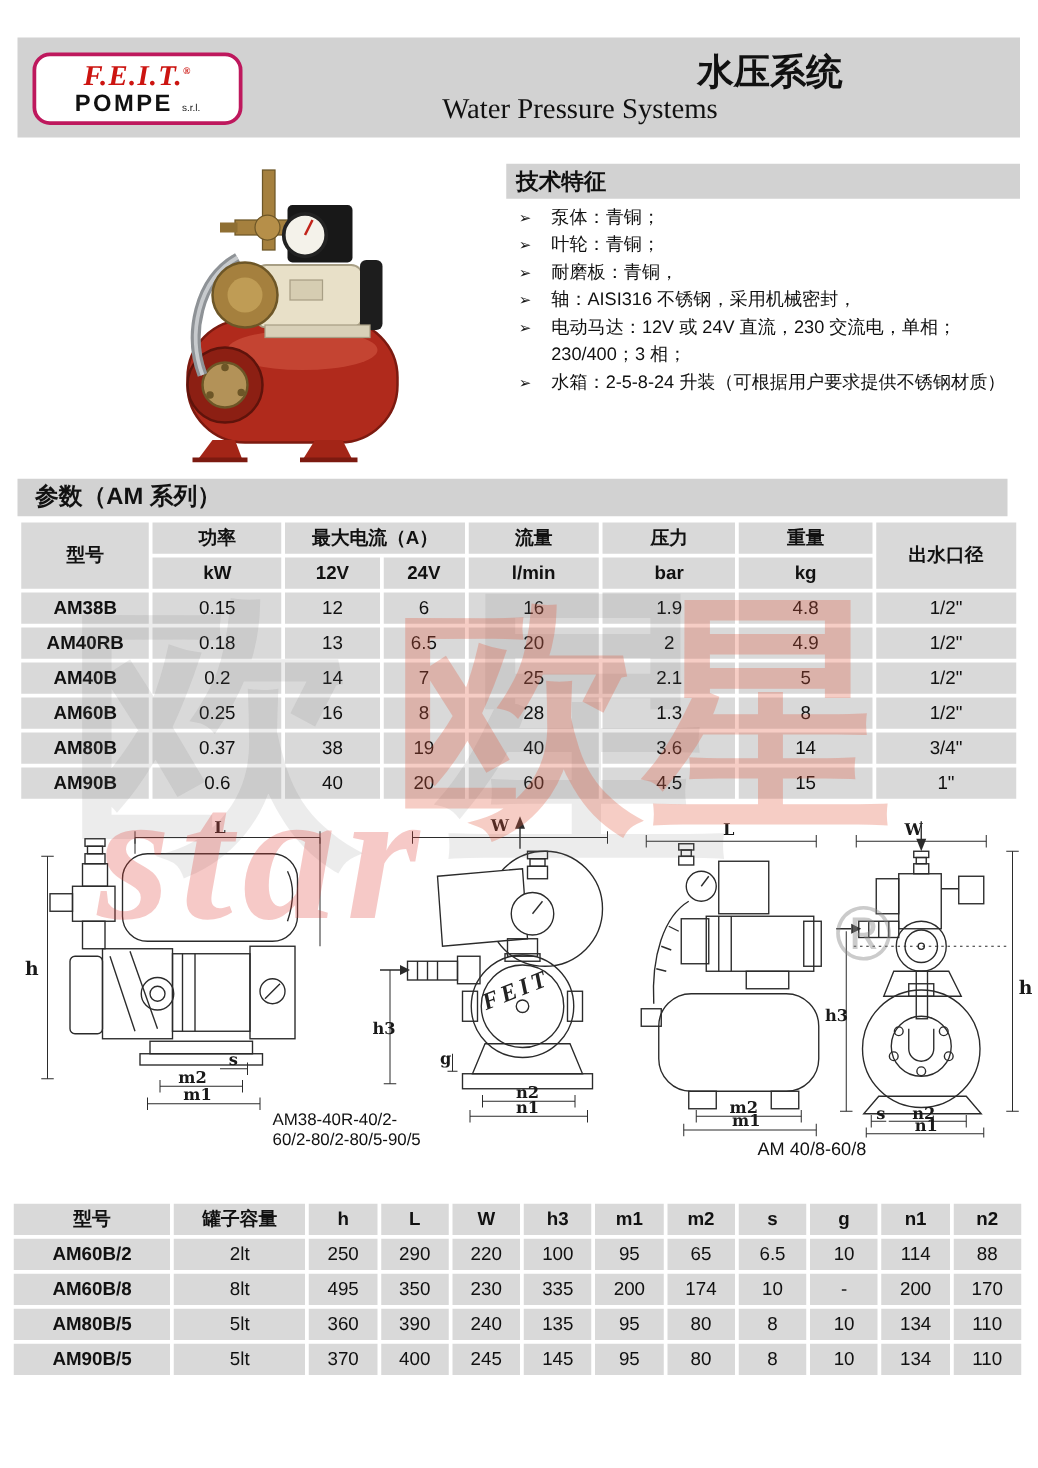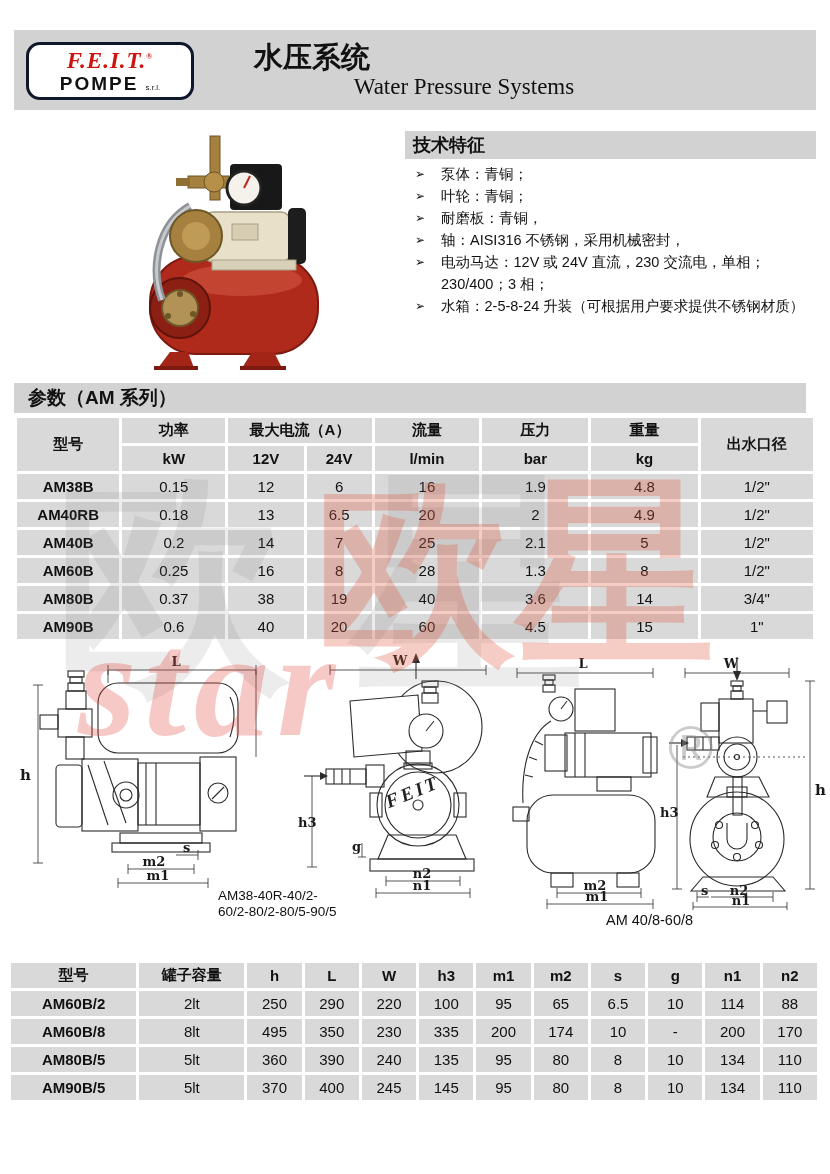--- a/index.html
+++ b/index.html
@@ -1,28 +1,28 @@
 <!DOCTYPE html>
 <html><head>
 <meta charset="utf-8">
 <style>
   html,body{margin:0;padding:0;background:#fff;}
   .page{position:relative;width:830px;height:1174px;background:#fff;overflow:hidden;
         font-family:"Liberation Sans",sans-serif;color:#111;}
   
   .band{position:absolute;left:14px;top:30px;width:802px;height:80px;background:#d2d2d2;}
   .logo-box{position:absolute;left:12px;top:12px;width:162px;height:52px;background:#fff;
-        border:3px solid #0f172a;border-radius:14px;display:flex;flex-direction:column;
+        border:3px solid #be185d;border-radius:14px;display:flex;flex-direction:column;
         align-items:center;justify-content:center;line-height:1;}
   .logo-feit{font-family:"Liberation Serif",serif;font-weight:bold;font-style:italic;
         color:#cc1410;font-size:23px;letter-spacing:1px;}
   .logo-reg{font-size:8px;color:#cc1410;vertical-align:super;font-style:normal;}
   .logo-pompe{font-weight:bold;font-size:19px;letter-spacing:2px;color:#111;margin-top:2px;}
   .logo-srl{font-size:8px;font-weight:normal;letter-spacing:0;}
-  .title-cn{position:absolute;left:240px;top:8px;width:420px;text-align:left;
+  .title-cn{position:absolute;left:240px;top:8px;width:420px;text-align:right;
         font-size:29px;font-weight:bold;}
   .title-en{position:absolute;left:240px;top:44px;width:420px;text-align:center;
         font-family:"Liberation Serif",serif;font-size:23px;font-weight:normal;}
   
   .features{position:absolute;left:405px;top:131px;width:411px;}
   .feat-head{background:#d2d2d2;height:28px;line-height:28px;padding-left:8px;
         font-size:18px;font-weight:bold;}
   .feat-list{margin-top:4px;}
   .feat-item{display:flex;font-size:14.5px;line-height:22px;}
   .feat-bullet{width:26px;padding-left:10px;flex:none;font-size:12px;}

